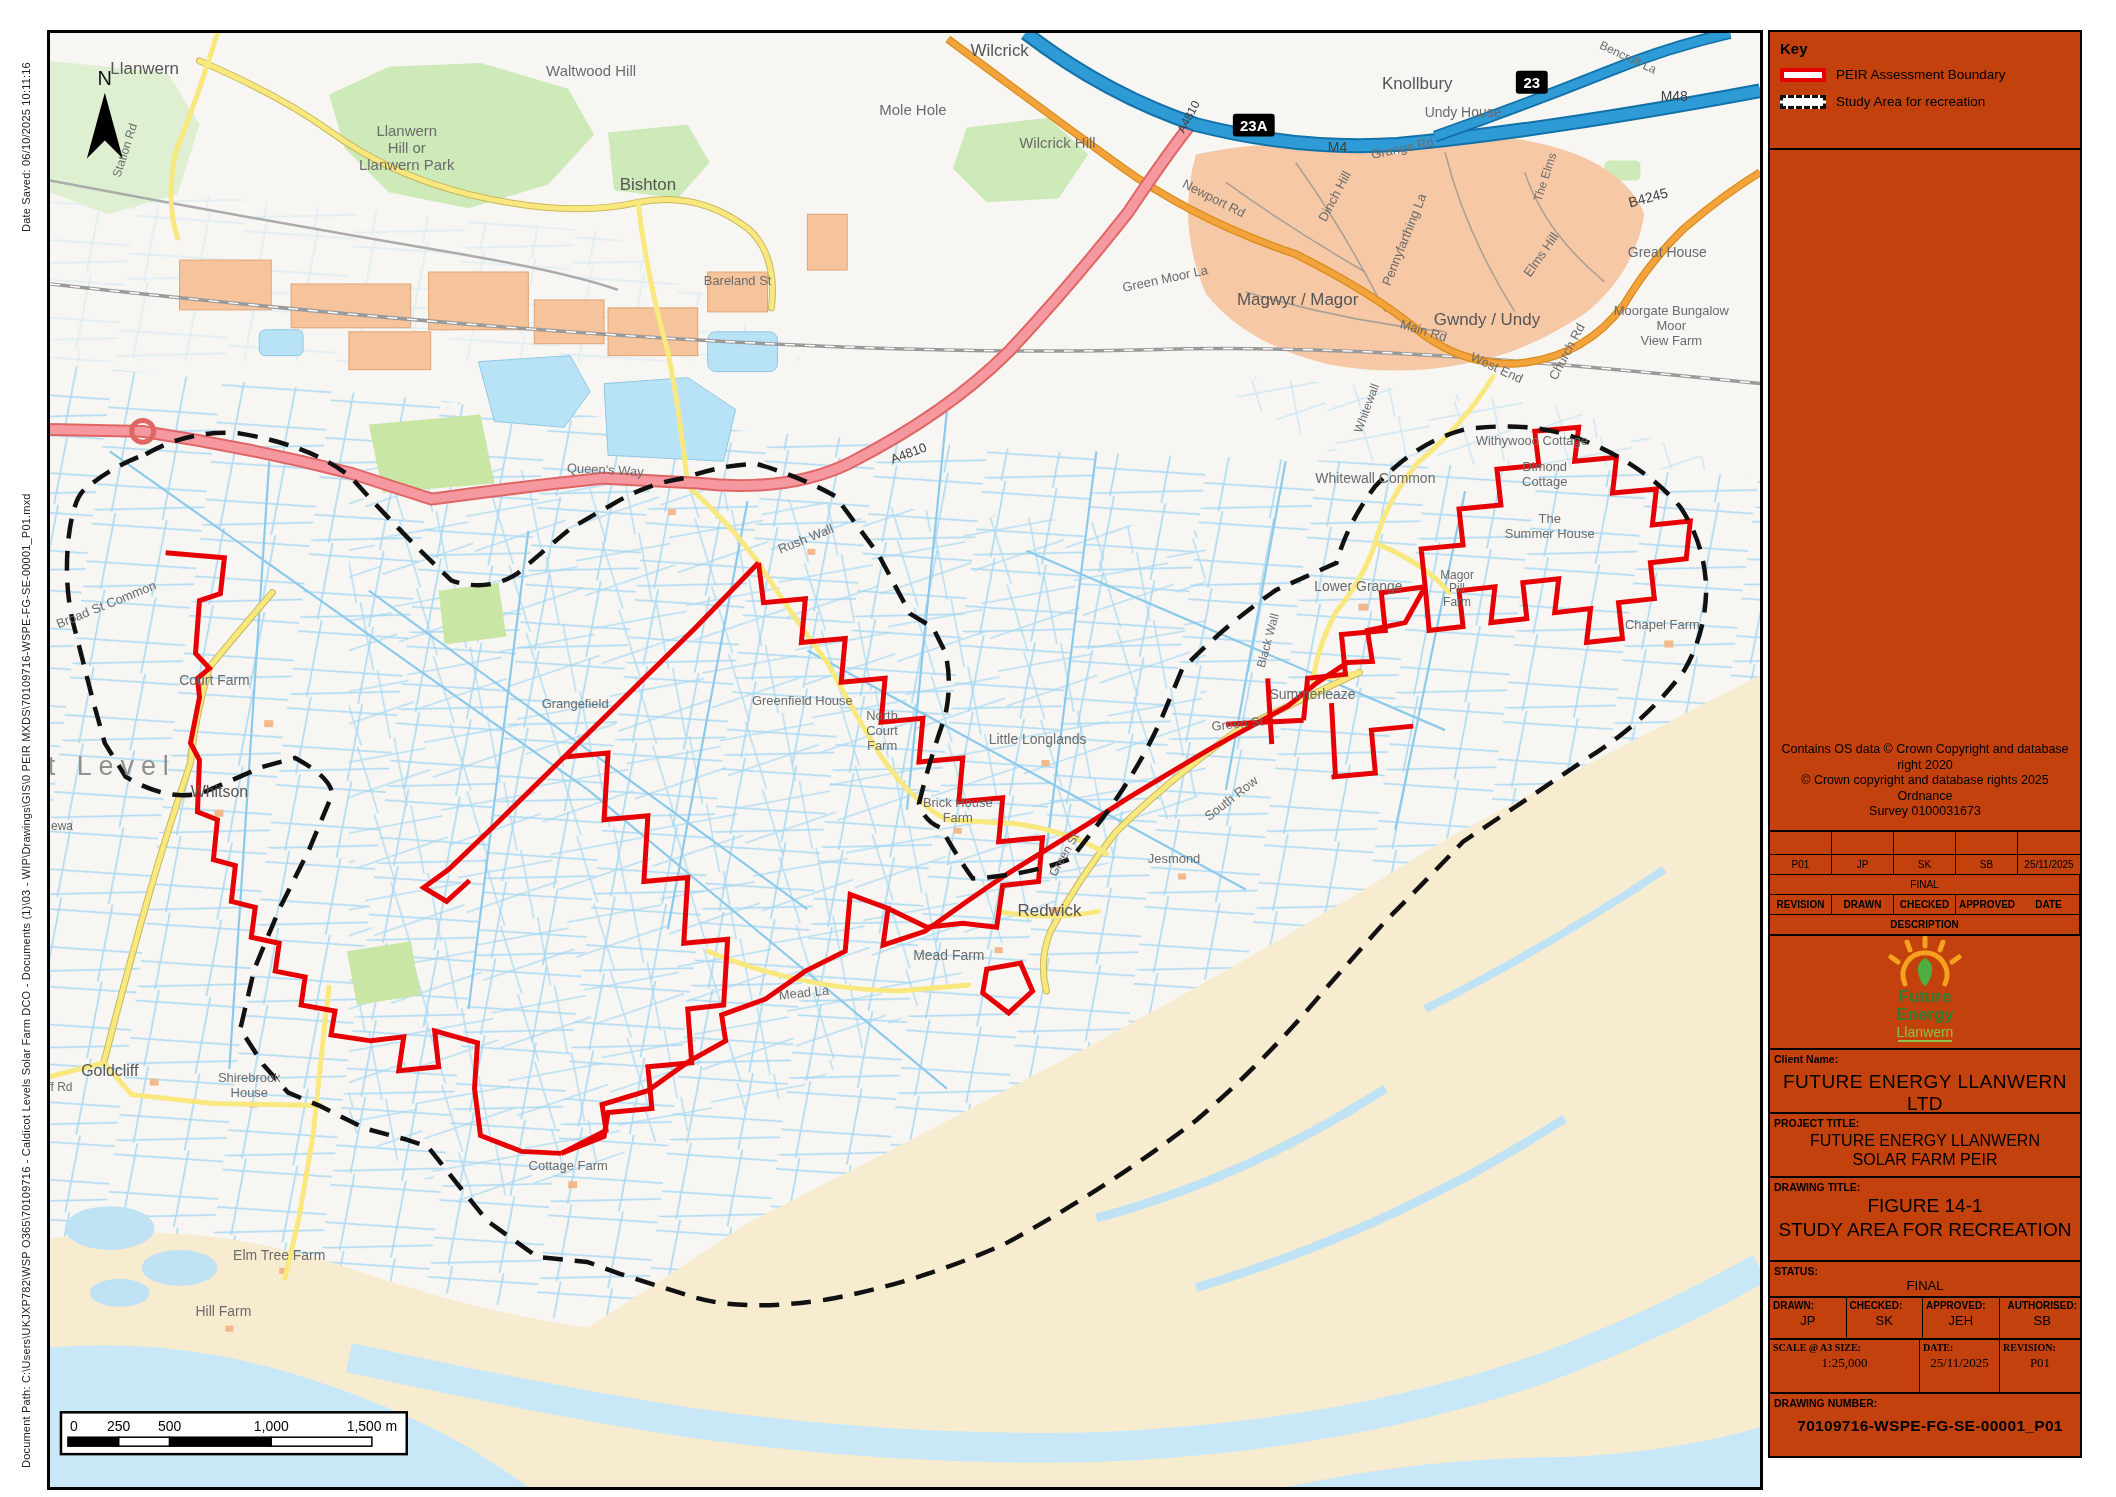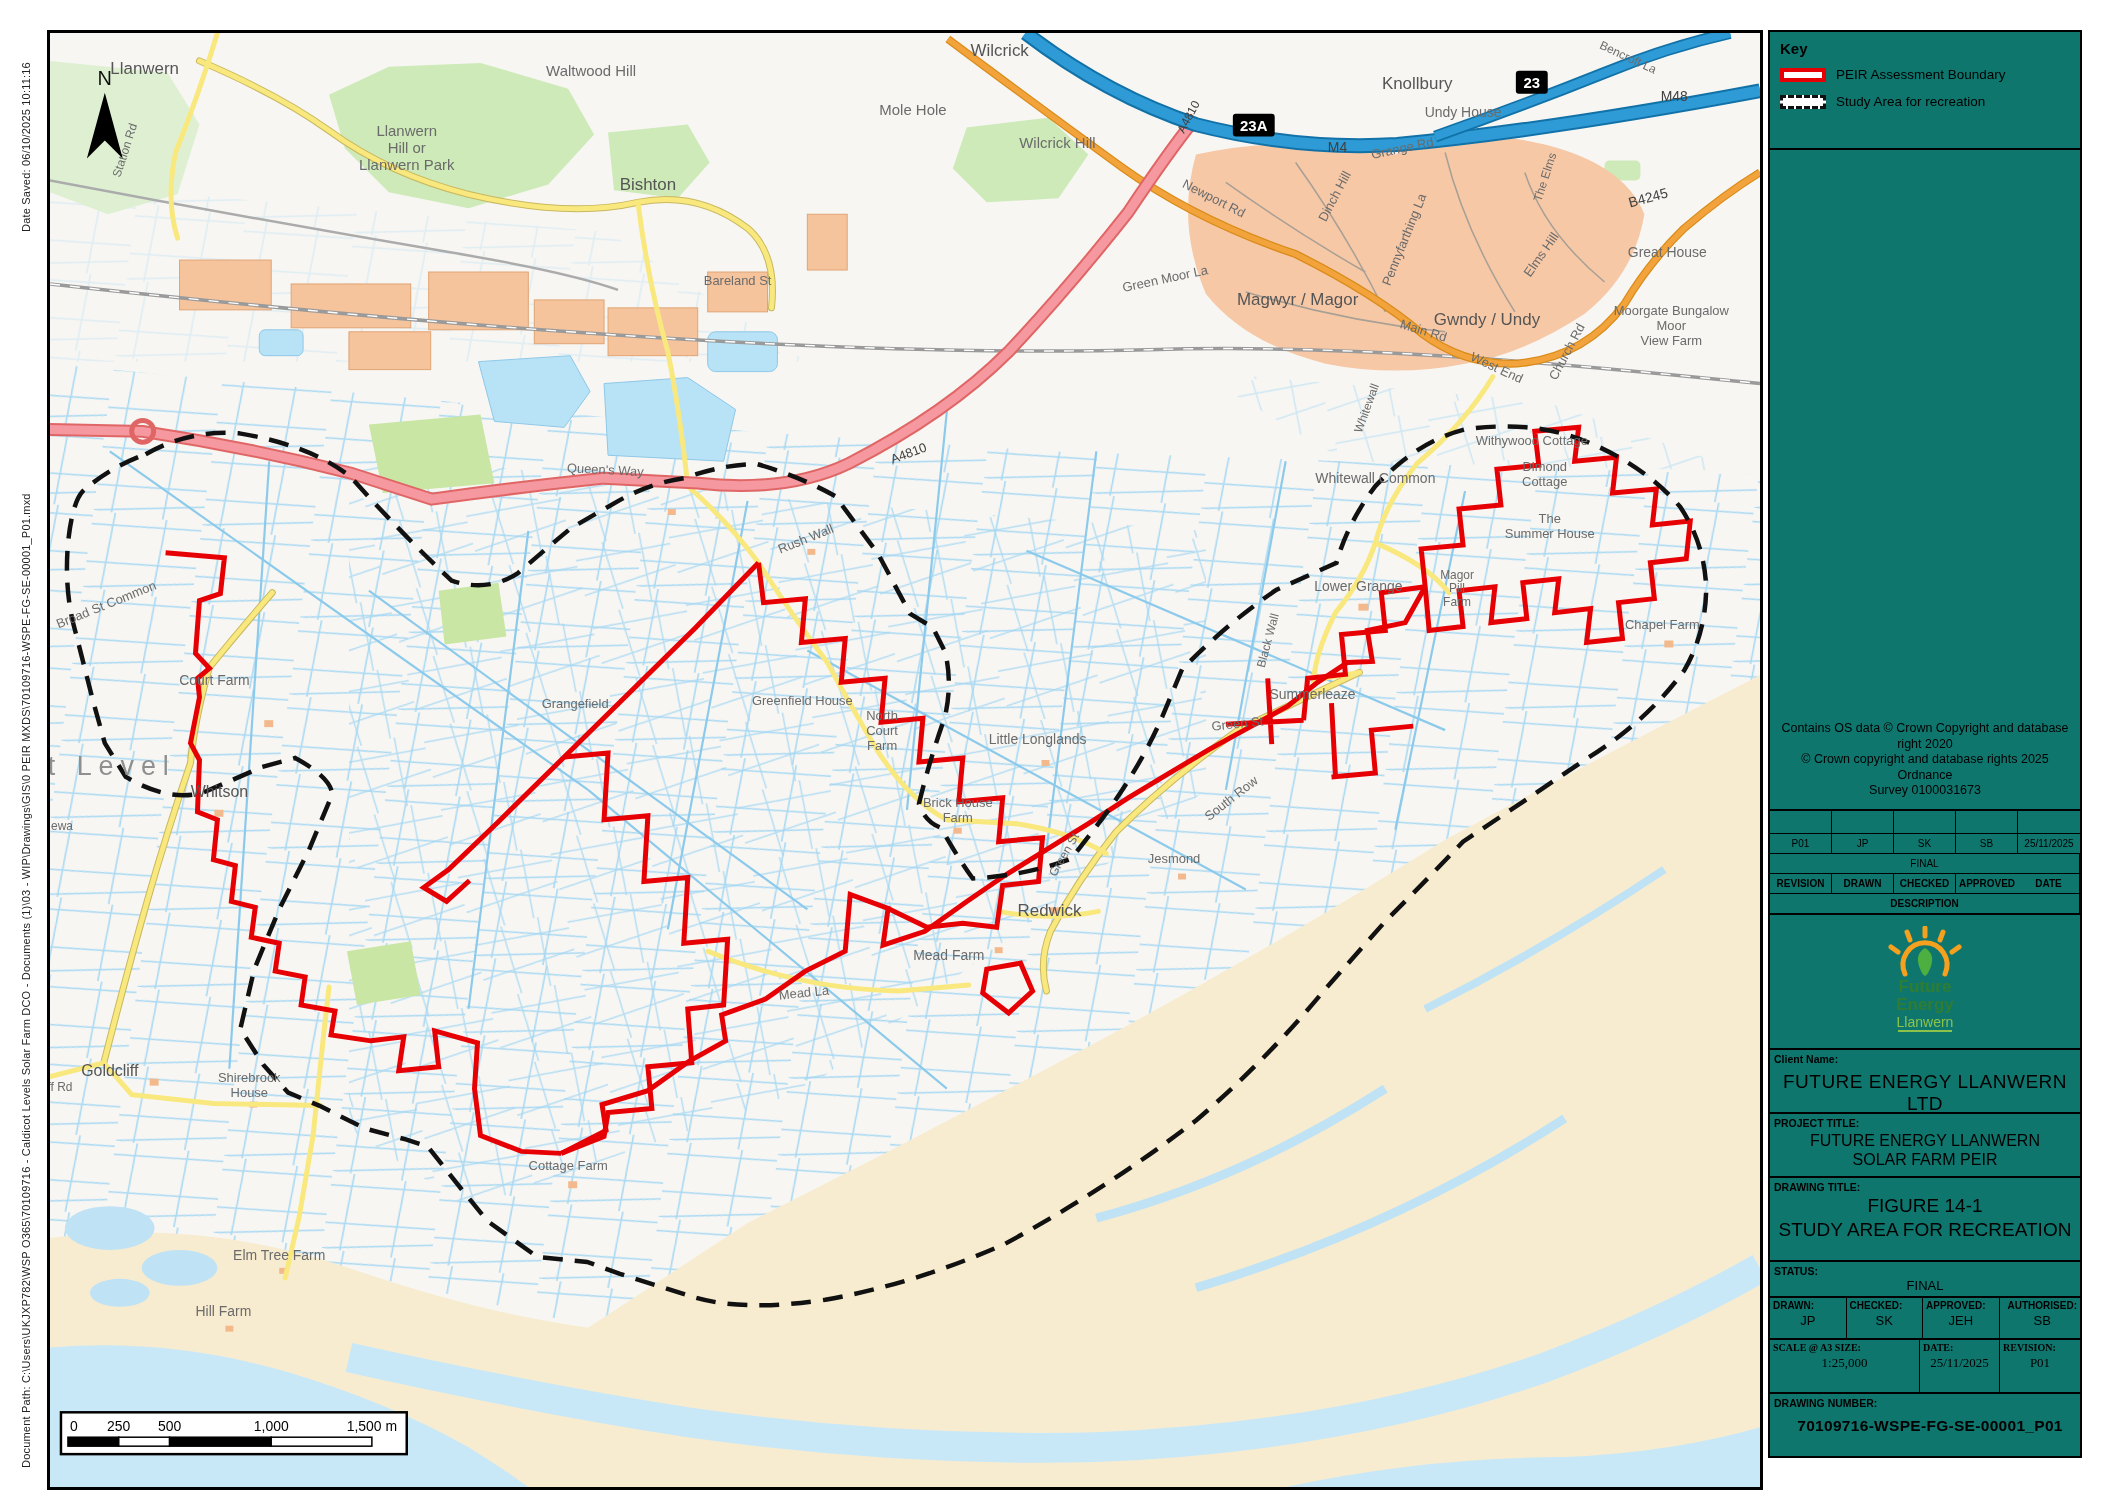--- a/index.html
+++ b/index.html
@@ -4,21 +4,21 @@
 <style>
   html,body{margin:0;padding:0;background:#ffffff;font-family:"Liberation Sans",sans-serif;}
   #page{position:relative;width:2116px;height:1497px;background:#fff;overflow:hidden;}
   .vtext{position:absolute;transform:rotate(-90deg);transform-origin:left top;white-space:nowrap;
          font-size:11px;color:#222;letter-spacing:.2px;}
   #map-frame{position:absolute;left:47px;top:30px;width:1716px;height:1460px;
              border:3px solid #000;box-sizing:border-box;background:#f7f6f3;}
   #map-frame svg{display:block;width:100%;height:100%;}
   
   #right-col{position:absolute;left:1768px;top:30px;width:314px;height:1428px;
-             border:2px solid #000;box-sizing:border-box;display:flex;flex-direction:column;background:#0f766e;}
+             border:2px solid #000;box-sizing:border-box;display:flex;flex-direction:column;background:#c2410c;}
   .sec{border-bottom:2px solid #000;box-sizing:border-box;}
   .sec:last-child{border-bottom:none;}
   #key-sec{height:118px;padding:8px 10px;}
   #key-title{font-weight:bold;font-size:15px;margin-bottom:10px;}
   .key-row{display:flex;align-items:center;margin-bottom:12px;}
   .sw{width:46px;height:14px;box-sizing:border-box;margin-right:10px;flex:0 0 auto;}
   .sw-red{border:4px solid #e60004;background:#fff;}
   .sw-dash{border:3px dashed #111;background:#fff;}
   .key-label{font-size:13.5px;color:#000;}
   #spacer-sec{flex:1;display:flex;flex-direction:column;justify-content:flex-end;}
@@ -27,21 +27,21 @@
   #rev-table{display:grid;grid-template-columns:repeat(5,1fr);}
   #rev-table .c{border-right:1.5px solid #000;border-bottom:1.5px solid #000;
       font-size:10px;text-align:center;display:flex;align-items:center;justify-content:center;
       min-height:17px;padding:1px 0;}
   #rev-table .c:nth-child(5n){border-right:none;}
   #rev-table .span5{grid-column:1 / span 5;}
   #rev-table .hdr{font-weight:bold;}
   #rev-table .empty{min-height:20px;}
   #rev-table .last{border-bottom:none;}
   
-  #logo-sec{height:135px;display:flex;align-items:center;justify-content:center;}
+  #logo-sec{height:114px;display:flex;align-items:center;justify-content:center;}
   
   .box-label{font-size:10.5px;font-weight:bold;padding:3px 16px 0 4px;}
   .box-value{text-align:center;}
   #client-sec{height:64px;}
   #client-name{font-size:19px;margin-top:6px;letter-spacing:.5px;}
   #project-sec{height:64px;}
   #project-title{font-size:16px;line-height:1.2;margin-top:2px;white-space:pre-line;}
   #drawtitle-sec{height:84px;}
   #draw-title{font-size:19px;line-height:1.25;margin-top:1px;}
   #status-sec{height:36px;}

